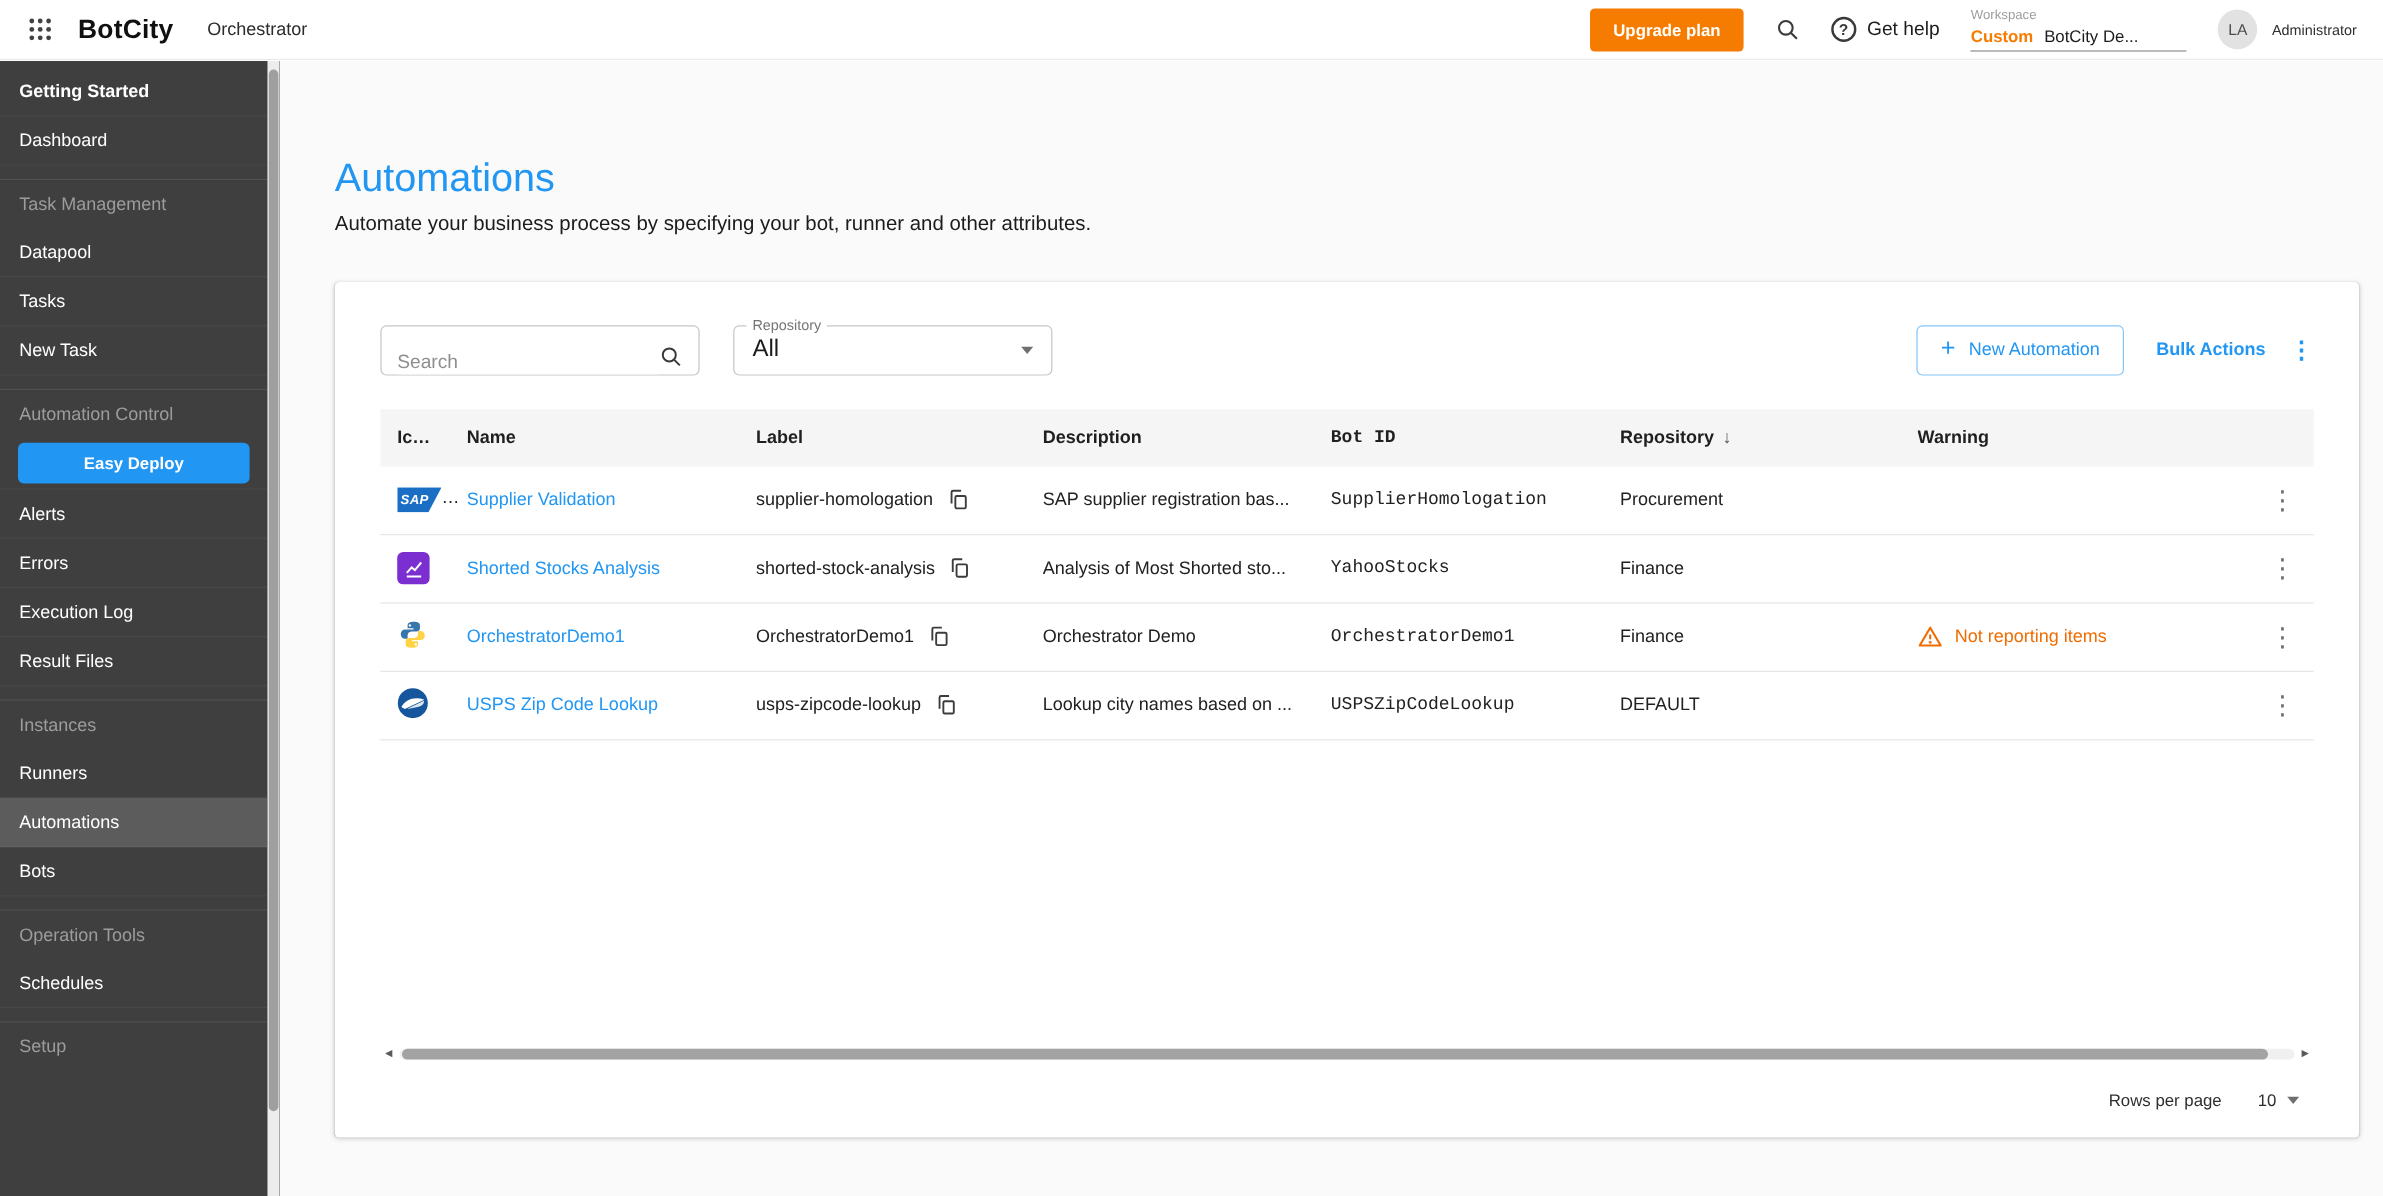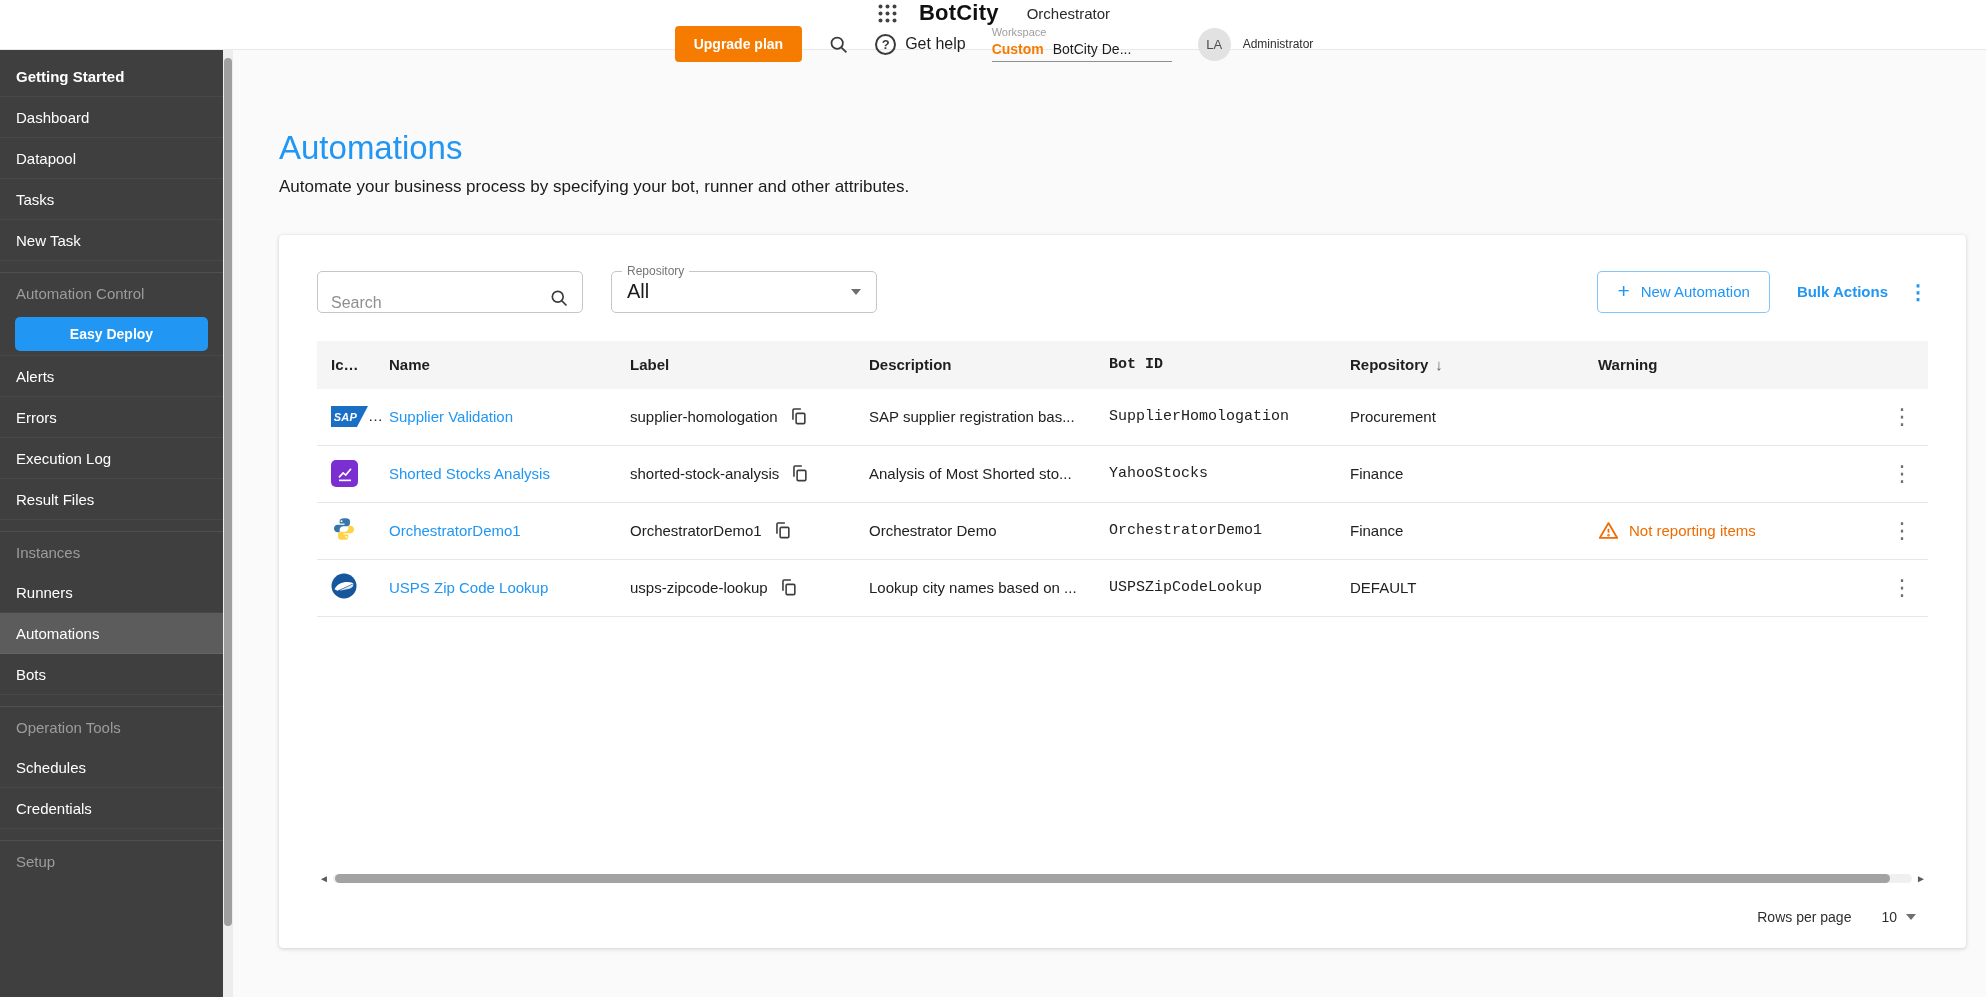--- a/index.html
+++ b/index.html
@@ -10,21 +10,21 @@
     overflow:hidden;
     position:relative;
     color:#212121;
   }
 
   
   .topbar {
     position:fixed; top:0; left:0; width:1986px; height:50px;
     background:#fff; border-bottom:1px solid #e9e9e9;
     display:flex; align-items:center; justify-content:space-between;
-    padding:0 22px 0 24px; z-index:20;flex-direction:column;
+    padding:0 22px 0 24px; z-index:20;
   }
   .topbar-left { display:flex; align-items:center; }
   .apps-icon { display:flex; cursor:pointer; margin-right:22px; }
   .logo { font-size:22px; font-weight:800; color:#101010; letter-spacing:0.2px; }
   .app-name { font-size:15px; color:#2b2b2b; margin-left:28px; }
   .topbar-right { display:flex; align-items:center; gap:26px; }
   .upgrade-btn {
     background:#f57c00; color:#fff; border:none; border-radius:4px;
     padding:10px 19px; font-size:14px; font-weight:700; font-family:inherit; cursor:pointer;
   }
@@ -199,38 +199,38 @@
       </span>
     </div>
     <span class="avatar">LA</span>
     <span class="role">Administrator</span>
   </div>
 </header>
 
 <aside class="sidebar">
   <div class="side-item bold">Getting Started</div>
   <div class="side-item">Dashboard</div>
+  <div class="side-section">Task Management</div>
   <div class="side-item">Datapool</div>
   <div class="side-item">Tasks</div>
   <div class="side-item">New Task</div>
   <div class="side-section">Automation Control</div>
   <div class="deploy-wrap">
     <button class="deploy-btn">Easy Deploy</button>
   </div>
   <div class="side-item">Alerts</div>
   <div class="side-item">Errors</div>
   <div class="side-item">Execution Log</div>
   <div class="side-item">Result Files</div>
   <div class="side-section">Instances</div>
   <div class="side-item">Runners</div>
   <div class="side-item selected">Automations</div>
   <div class="side-item">Bots</div>
   <div class="side-section">Operation Tools</div>
   <div class="side-item">Schedules</div>
-  <div class="side-item">Credentials</div>
   <div class="side-section">Setup</div>
 </aside>
 <div class="sidebar-scrollbar">
   <div class="thumb"></div>
 </div>
 
 <main class="main">
   <h1 class="page-title">Automations</h1>
   <p class="page-subtitle">Automate your business process by specifying your bot, runner and other attributes.</p>
 

